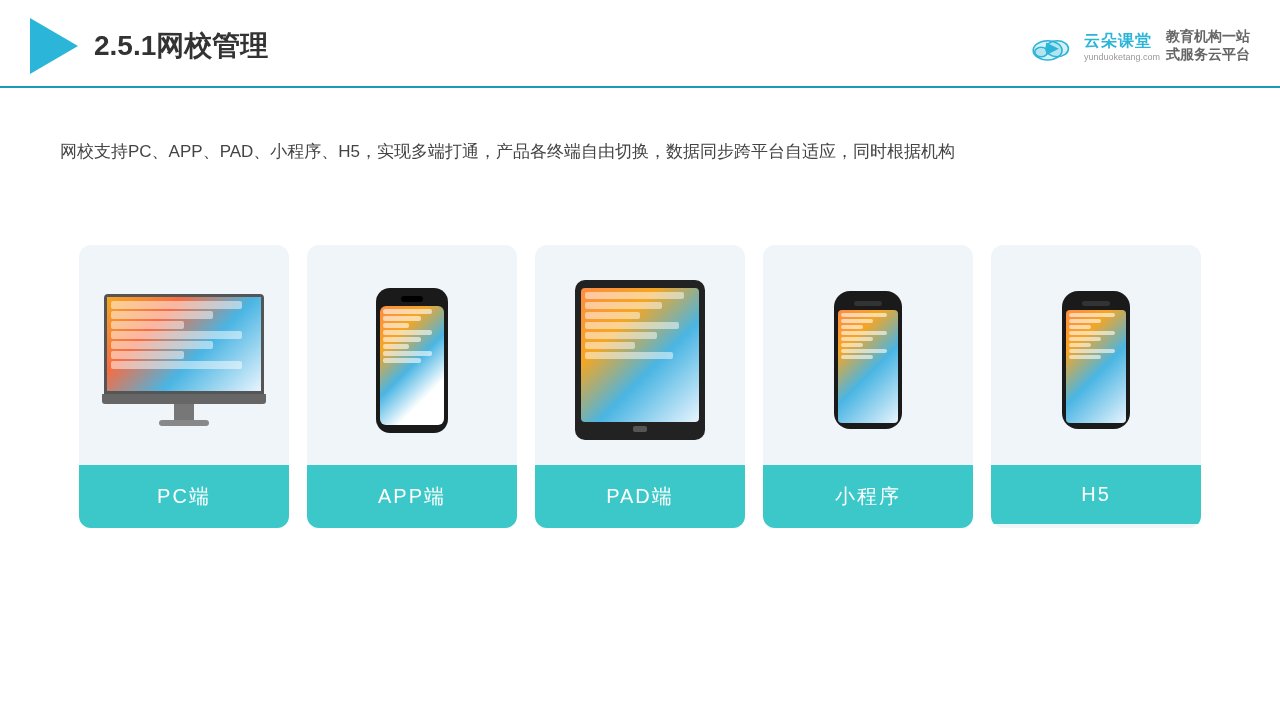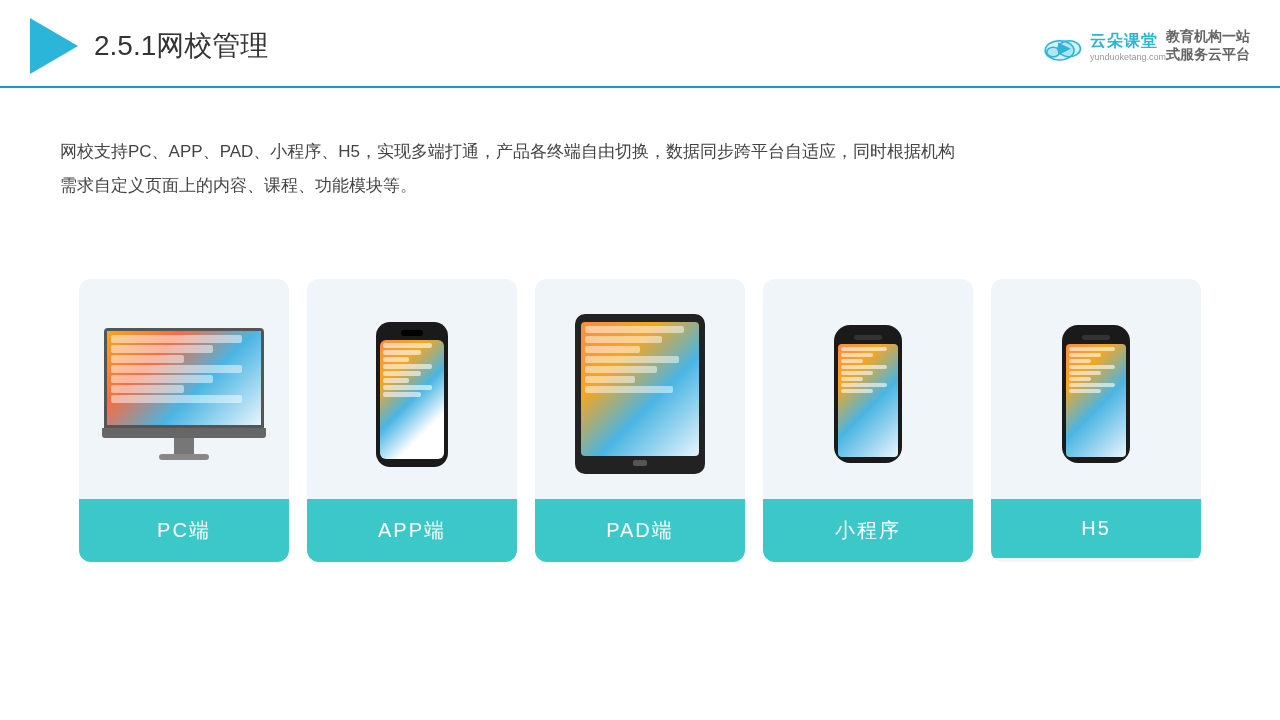--- a/index.html
+++ b/index.html
@@ -26,31 +26,32 @@
     }
     .logo-triangle {
       width: 0;
       height: 0;
       border-top: 28px solid transparent;
       border-bottom: 28px solid transparent;
       border-left: 48px solid #2bb5d8;
     }
     .page-title {
       font-size: 28px;
-      font-weight: 400;
+      font-weight: 700;
       color: #333;
     }
     .header-right {
       display: flex;
       align-items: center;
       gap: 10px;
     }
     .brand-logo {
       display: flex;
       align-items: center;
+      gap: 6px;
     }
     .cloud-icon {
       width: 48px;
       height: 36px;
     }
     .brand-text-block {
       display: flex;
       flex-direction: column;
       align-items: flex-start;
     }
@@ -317,21 +318,20 @@
         <span class="brand-name">云朵课堂</span>
         <span class="brand-url">yunduoketang.com</span>
       </div>
       <div class="brand-tagline">教育机构一站<br>式服务云平台</div>
     </div>
   </div>
 </div>
 
 <div class="description">
   <span>网校支持PC、APP、PAD、小程序、H5，实现多端打通，产品各终端自由切换，数据同步跨平台自适应，同时根据机构</span><br>
-  <span>需求自定义页面上的内容、课程、功能模块等。</span>
 </div>
 
 <div class="cards-section">
 
   <div class="card">
     <div class="card-image-area">
       <div class="monitor-mock">
         <div class="monitor-screen">
           <div class="monitor-screen-inner">
             <div class="monitor-bar wide"></div>

